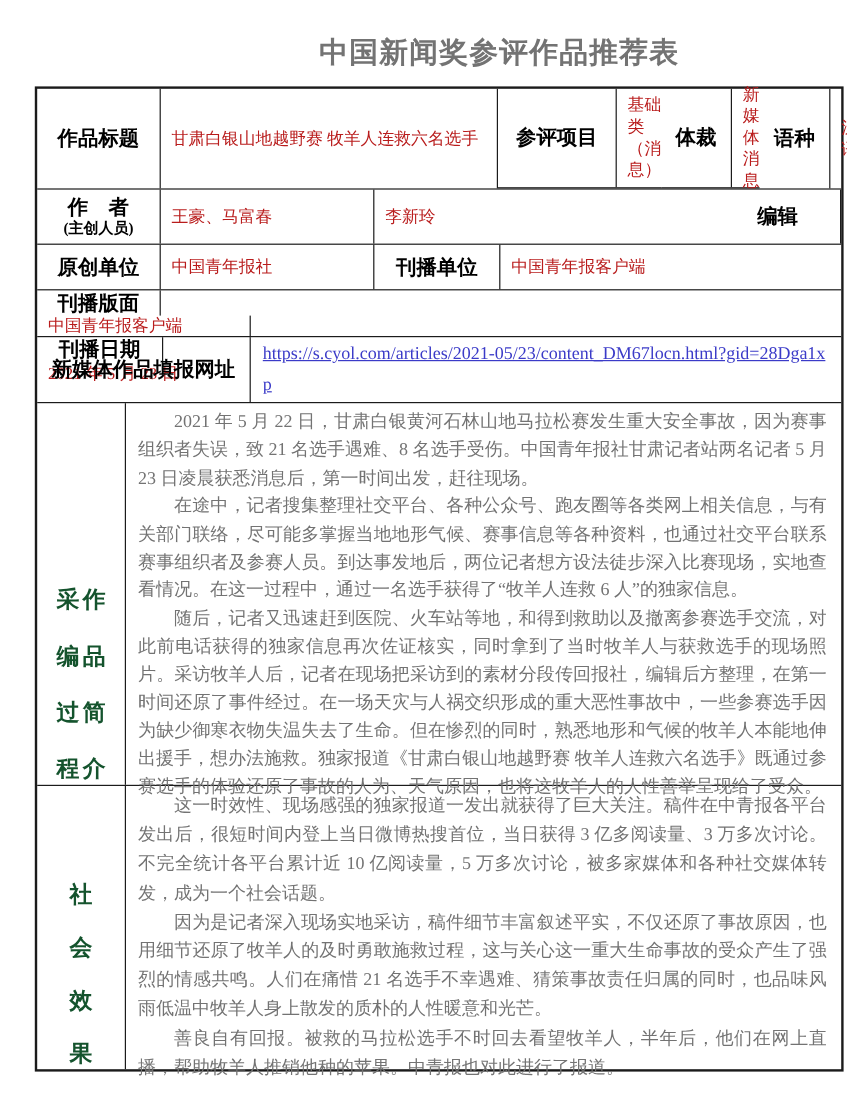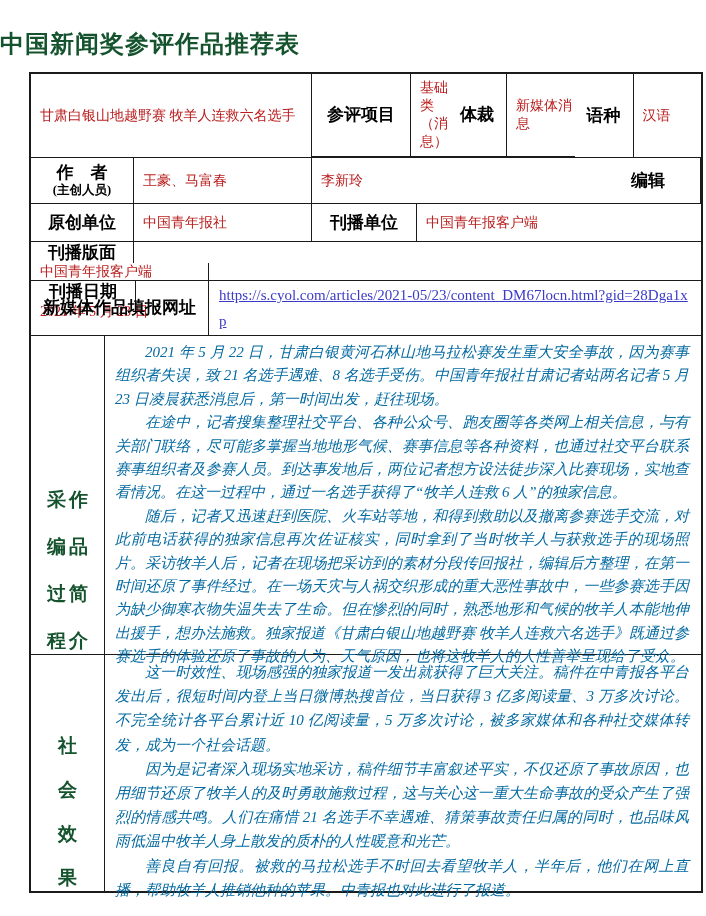--- a/index.html
+++ b/index.html
@@ -1,19 +1,19 @@
 <!DOCTYPE html>
 <html><head>
 <meta charset="utf-8">
 <style>
   html,body{margin:0;padding:0;background:#ffffff;}
   .page{position:relative;width:706px;height:916px;background:#ffffff;overflow:hidden;
         font-family:"Liberation Serif","DejaVu Serif",serif;}
-  .doc-title{position:absolute;top:28px;left:0;width:566px;text-align:left;
-             font-size:24px;font-weight:bold;color:#14532d;letter-spacing:1px;}
+  .doc-title{position:absolute;top:28px;left:0;width:566px;text-align:right;
+             font-size:24px;font-weight:bold;color:#737373;letter-spacing:1px;}
   .tbl{position:absolute;left:29px;top:72px;width:674px;height:821px;
        border:2px solid #1b1b1b;box-sizing:border-box;display:flex;flex-direction:column;}
   .trow{display:flex;box-sizing:border-box;border-bottom:1.5px solid #1b1b1b;min-height:0;}
   .trow.last{border-bottom:none;}
   .r1{height:84px;} .r2{height:46px;} .r3{height:38px;} .r4{height:39px;flex-direction:column;}
   .r5{height:55px;} .r6{height:319px;} .r7{flex:1;}
   .cell{box-sizing:border-box;border-right:1.5px solid #1b1b1b;min-width:0;}
   .cell.end{border-right:none;}
   .lab{display:flex;align-items:center;justify-content:center;text-align:center;
        font-weight:bold;font-size:17px;color:#000;line-height:1.25;}
@@ -27,34 +27,35 @@
   .author-lab .small{font-size:12.5px;font-weight:bold;}
   .url-cell{display:flex;align-items:center;padding:2px 10px 2px 10px;}
   .url-link{font-size:15px;line-height:26px;color:#3b3bc8;text-decoration:underline;
             word-break:break-all;font-family:"Liberation Serif","DejaVu Serif",serif;}
   .vlab{display:flex;flex-direction:column;align-items:center;justify-content:flex-end;
         font-weight:bold;color:#14532d;}
   .vlab-pairs{gap:21px;font-size:19px;}
   .vlab-pairs span{letter-spacing:3px;padding-left:3px;}
   .vlab-chars{gap:18px;font-size:19px;}
   .body-cell{padding:5px 12px 0 10px;box-sizing:border-box;}
-  .body-cell p{margin:0;text-indent:2em;text-align:justify;font-size:15px;color:#0369a1;font-style:italic;}
+  .body-cell p{margin:0;text-indent:2em;text-align:justify;font-size:15px;color:#737373;}
   .r6 .body-cell p{line-height:23.4px;}
   .r7 .body-cell p{line-height:24.2px;}
 </style>
 </head>
 <body>
 
 <div class="page">
 
   <div class="doc-title">中国新闻奖参评作品推荐表</div>
 
   <div class="tbl">
 
     <div class="trow r1">
+      <div class="cell lab w103">作品标题</div>
       <div class="cell val w281">甘肃白银山地越野赛 牧羊人连救六名选手</div>
       <div class="cell end sub">
         <div class="subrow">
           <div class="cell lab w99">参评项目</div>
           <div class="cell end val grow">基础类（消息）</div>
         </div>
         <div class="subrow">
           <div class="cell lab w59">体裁</div>
           <div class="cell end val grow">新媒体消息</div>
         </div>

